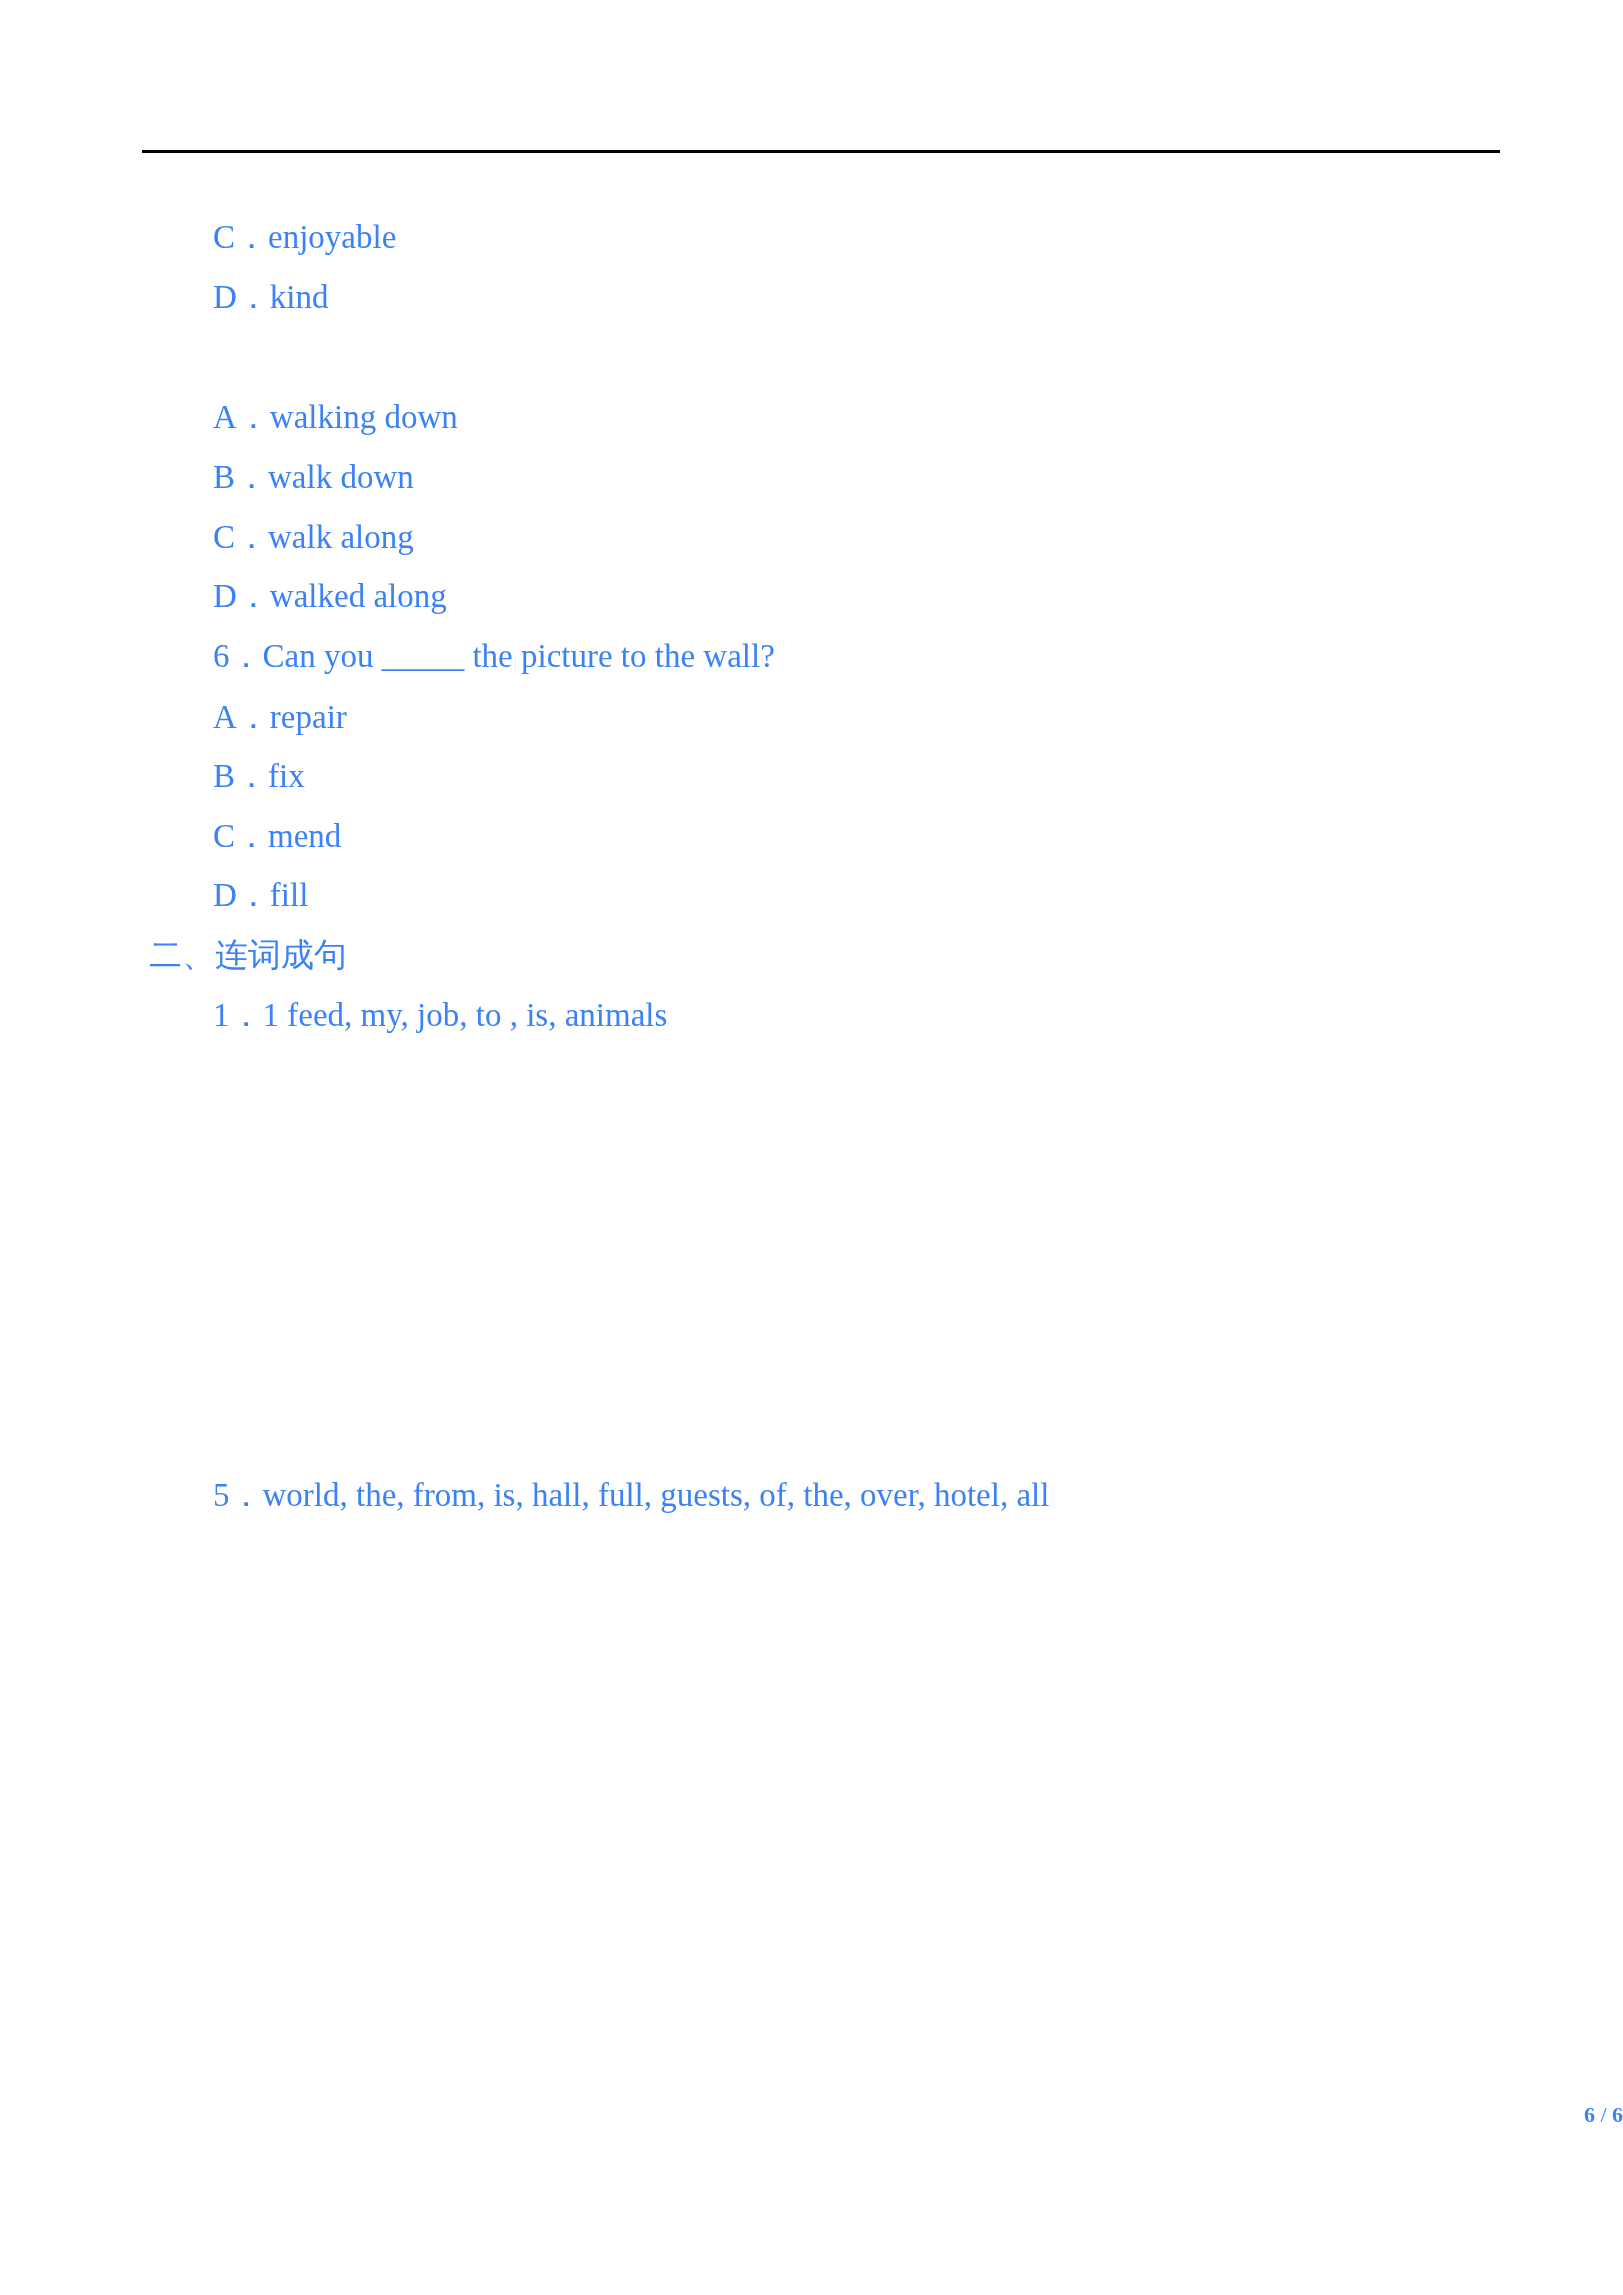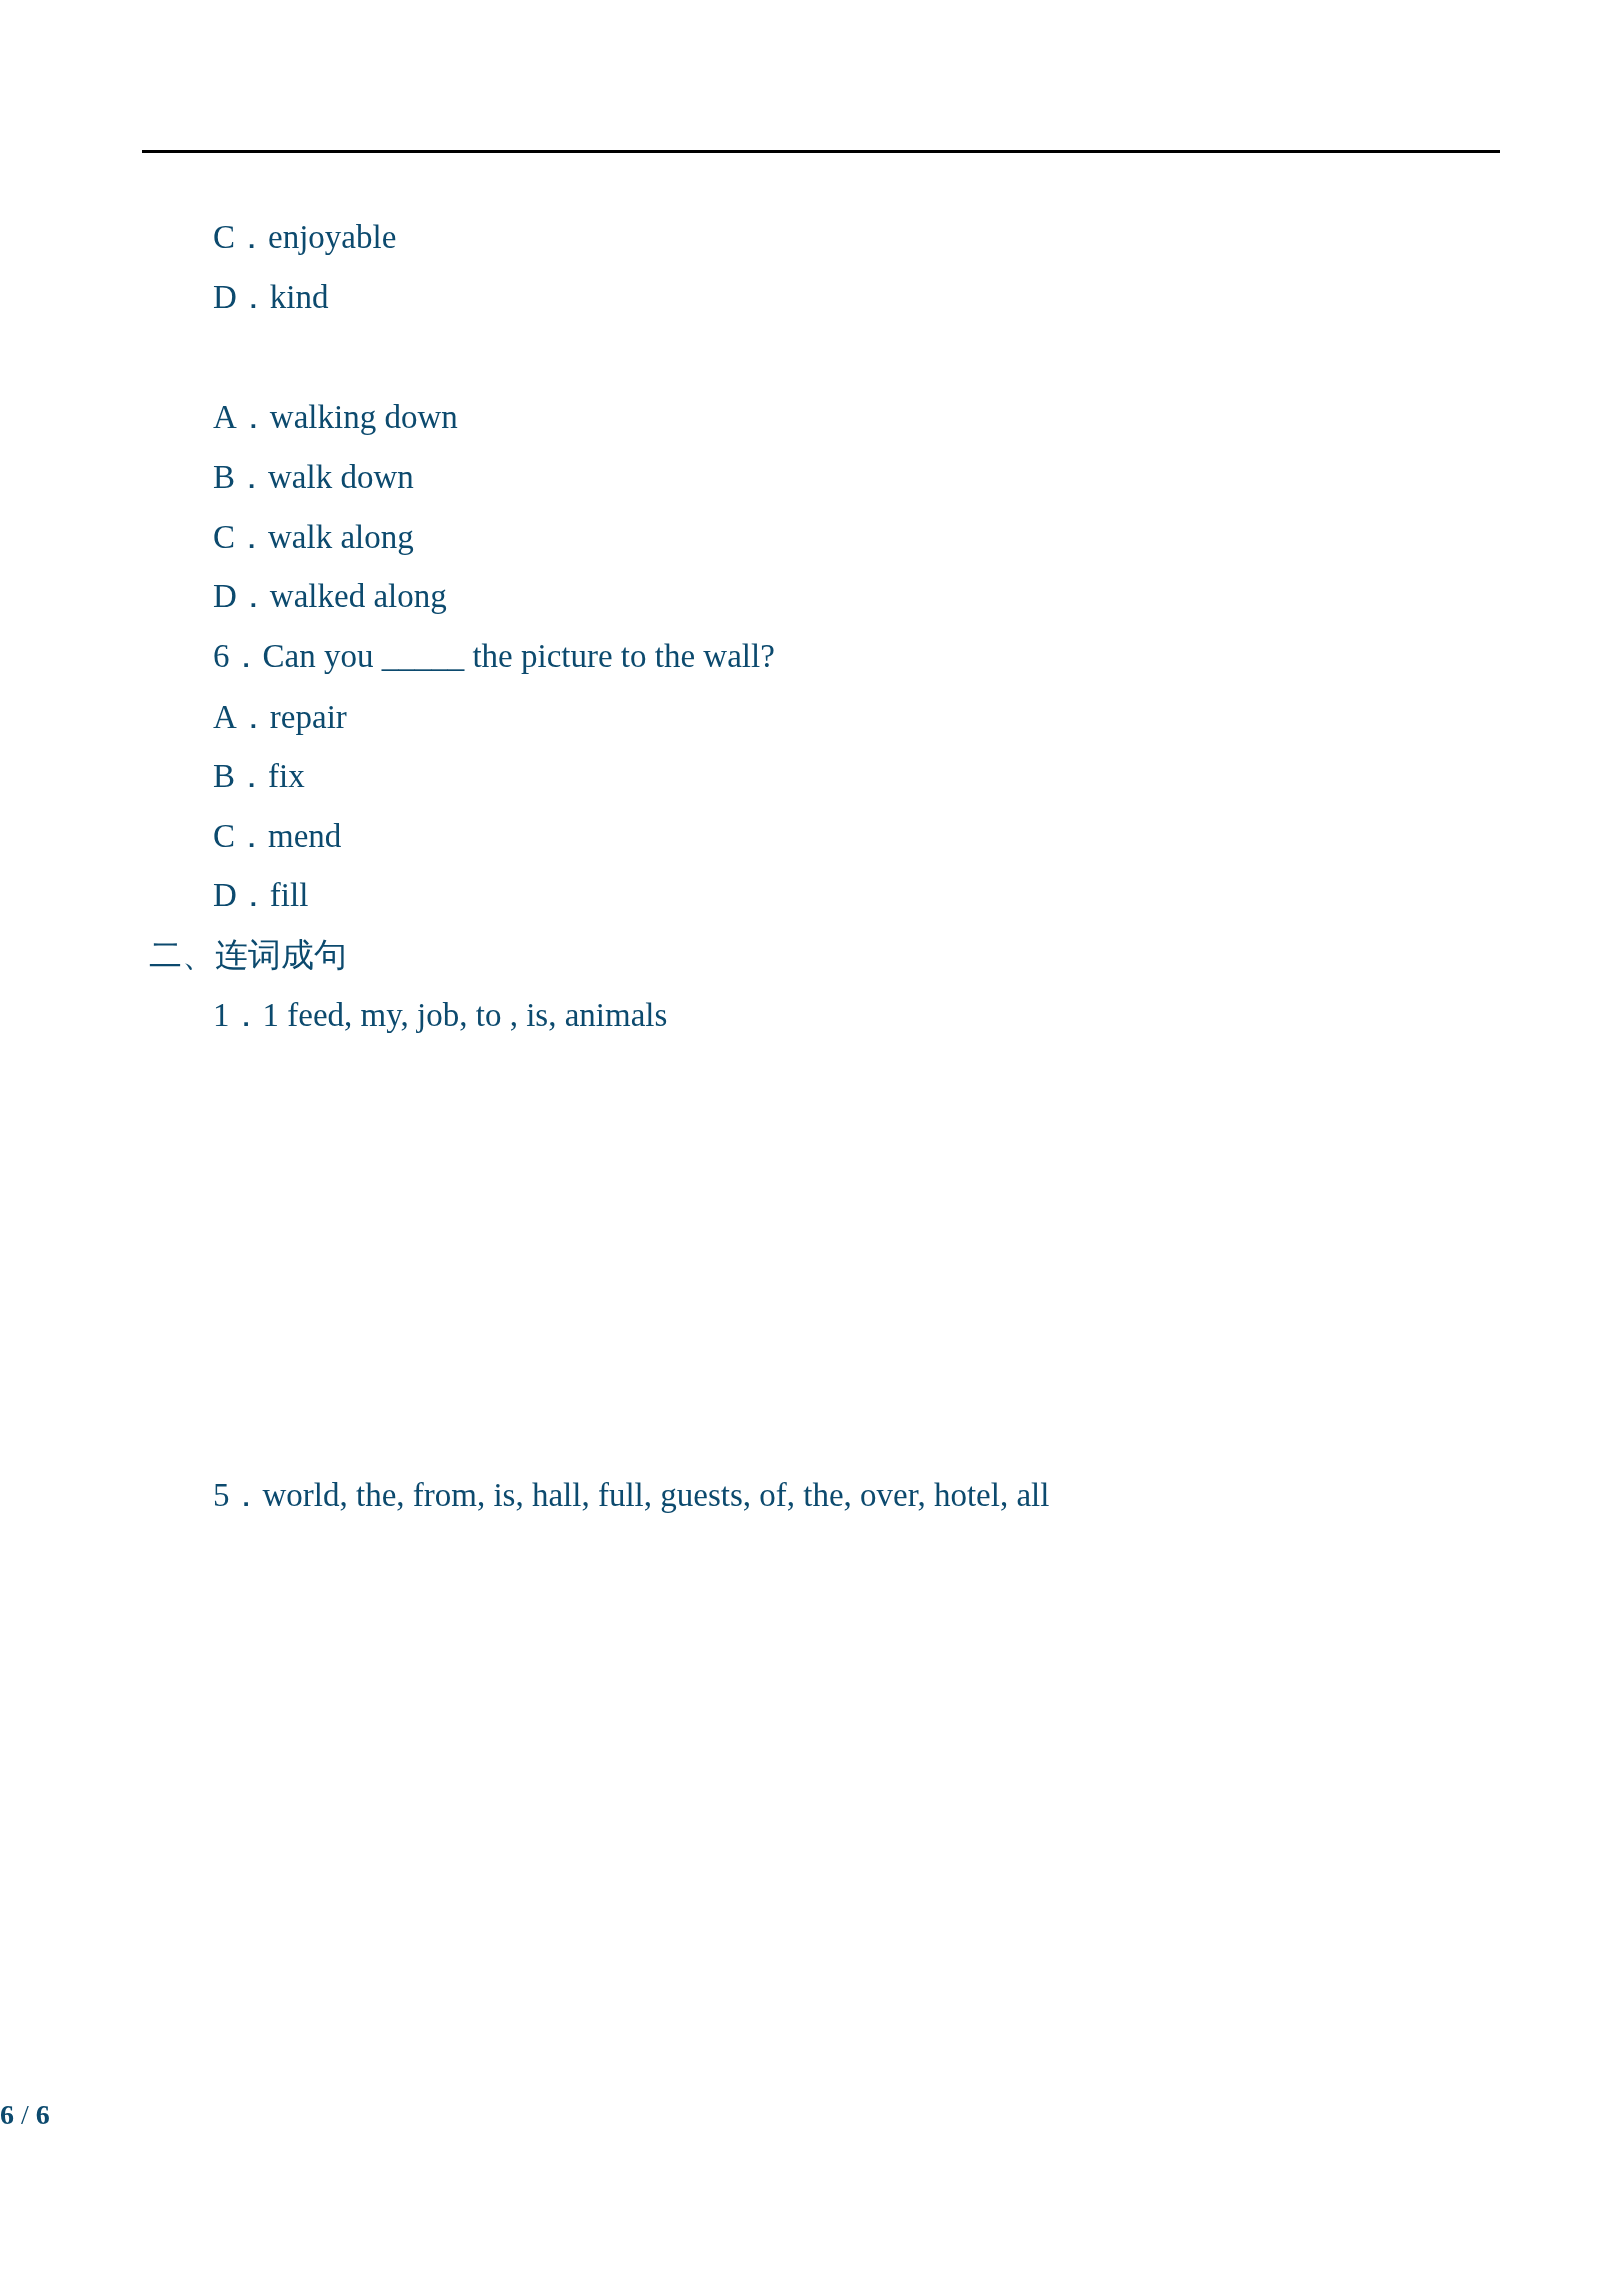--- a/index.html
+++ b/index.html
@@ -1,21 +1,21 @@
 <!DOCTYPE html>
 <html style="font-size:11px"><head>
 <meta charset="utf-8">
 <style>
   html,body{margin:0;padding:0;background:#ffffff;}
   .page{
     position:relative;
     width:1623px;
     height:2295px;
     background:#ffffff;
-    color:#0c4a6e;
+    color:#3b82f6;
     font-family:"Liberation Serif","DejaVu Serif",serif;
     font-size:33px;
     overflow:hidden;
   }
   .rule{
     position:absolute;
     left:142px;
     top:150px;
     width:1358px;
     height:3.4px;
@@ -29,22 +29,22 @@
   }
   .heading{
     left:149px;
   }
   .marker{display:inline;}
   .footer{
     position:absolute;
     top:2100px;
     left:0;
     width:100%;
-    text-align:left;
-    font-size:28px;
+    text-align:right;
+    font-size:22px;
     line-height:30px;
     white-space:pre;
   }
   .footer .num{font-weight:bold;}
 </style>
 </head>
 <body>
 
 <div class="page">
 

